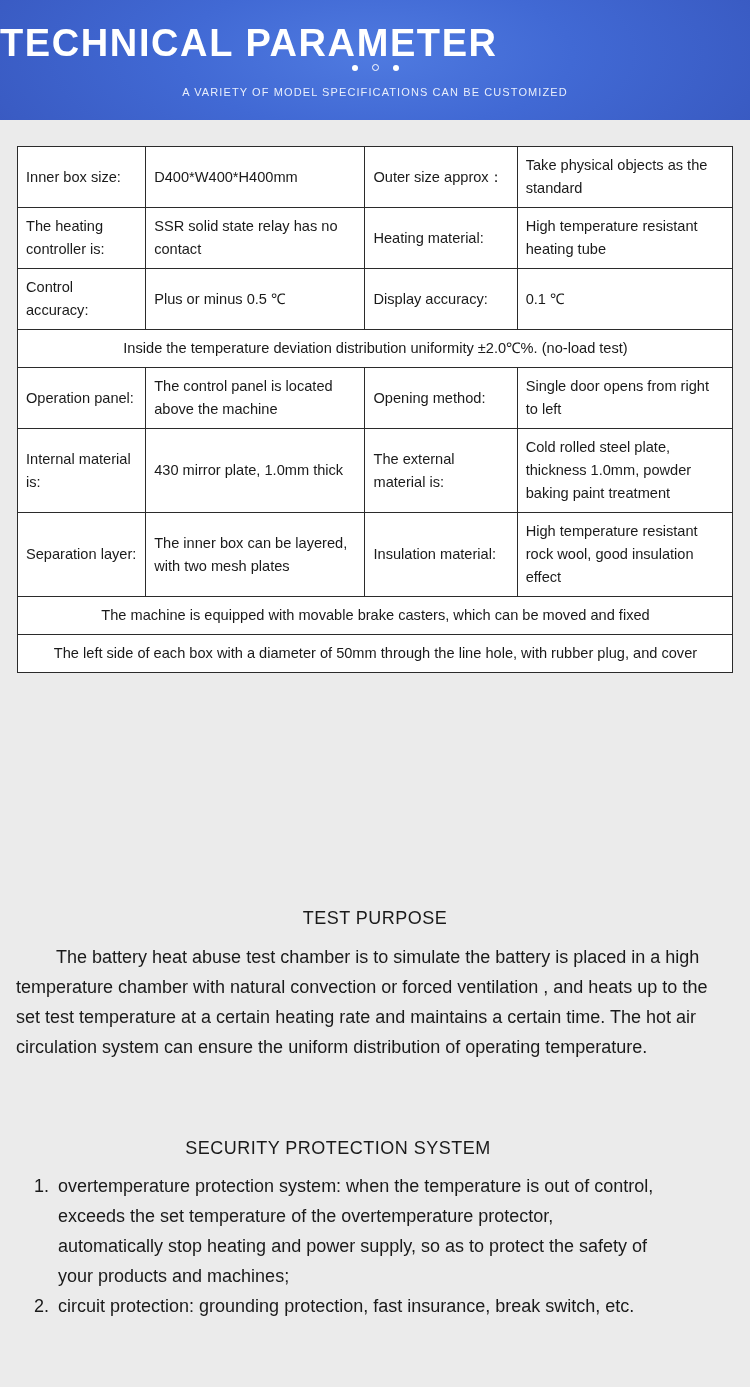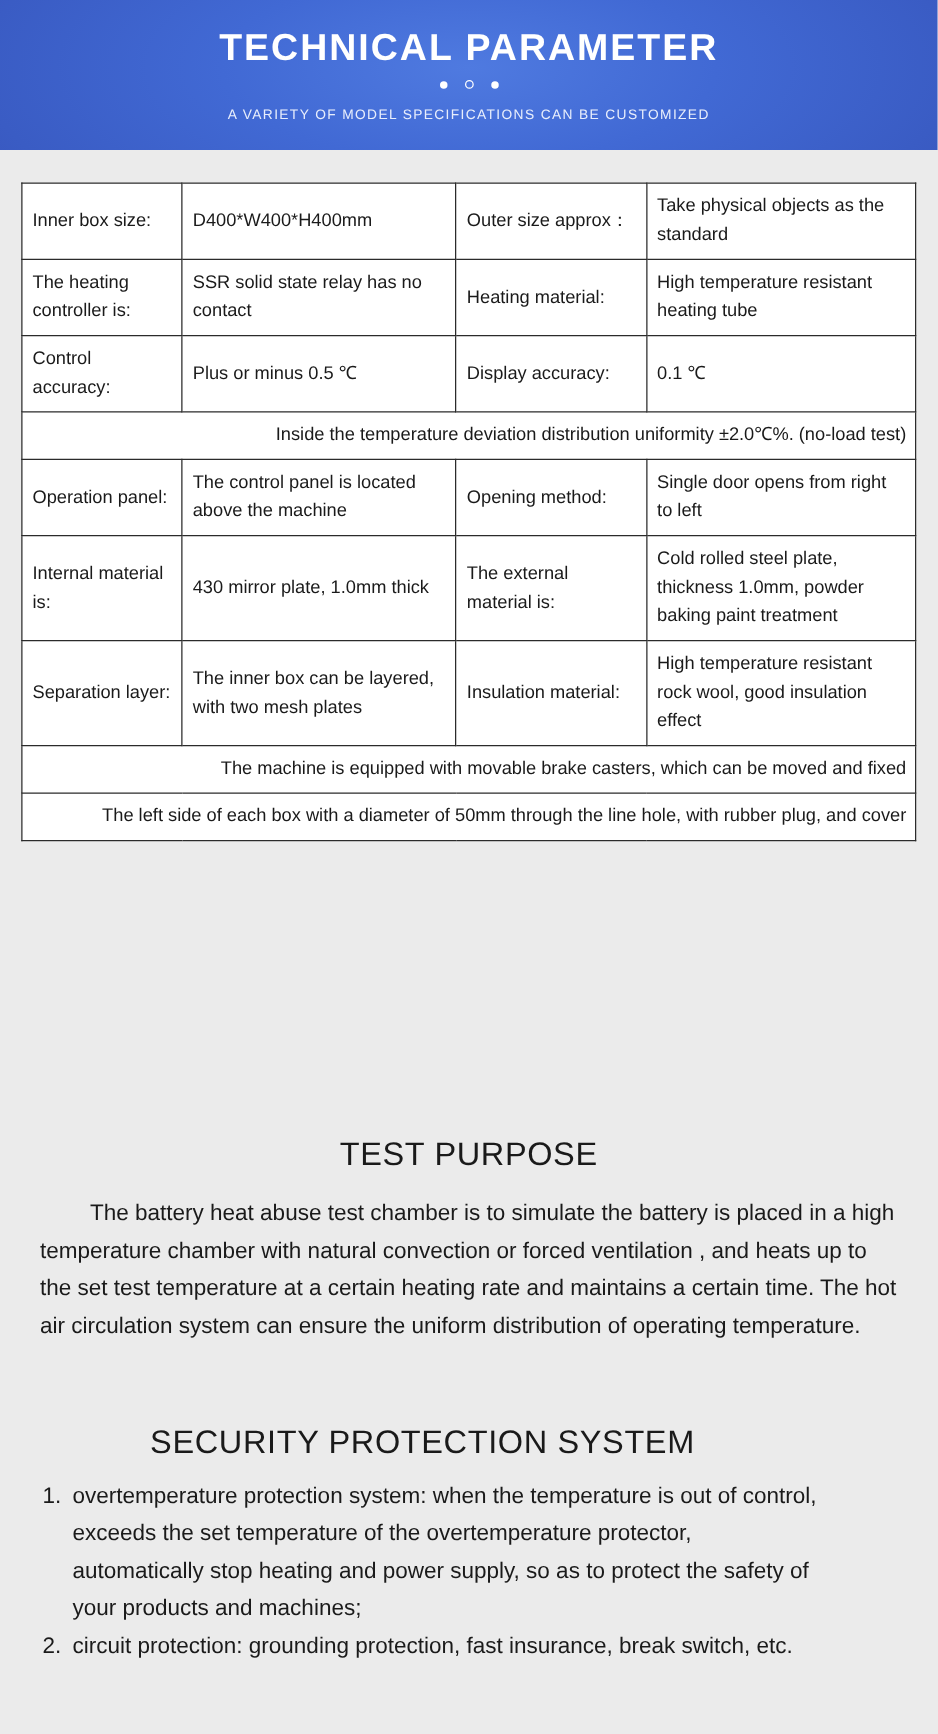--- a/index.html
+++ b/index.html
@@ -22,23 +22,22 @@
     height: 120px;
     background:
       radial-gradient(ellipse 520px 200px at 50% 45%, #4f7ae0 0%, #4169d4 38%, #3a5cc4 75%, #3652b8 100%);
     overflow: hidden;
   }
   .banner-title {
     position: absolute;
     top: 22px;
     left: 0;
     width: 750px;
-    text-align: center;
     color: #ffffff;
-    font-size: 30px;
+    font-size: 38px;
     font-weight: bold;
     letter-spacing: 1.6px;
   }
   .banner-dots {
     position: absolute;
     top: 64px;
     left: 0;
     width: 750px;
     text-align: center;
     line-height: 0;
@@ -82,37 +81,37 @@
     font-size: 14.6px;
     line-height: 23px;
     padding: 7px 7px 7px 8px;
     vertical-align: middle;
     word-wrap: break-word;
   }
   .c1 { width: 128px; }
   .c2 { width: 219px; }
   .c3 { width: 152px; }
   .c4 { width: 215px; }
-  td.full { text-align: right; }
+  td.full { text-align: center; }
 
   
   .section {
     padding: 0 16px;
   }
   .section-title {
     text-align: center;
-    font-size: 26px;
+    font-size: 18px;
     font-weight: normal;
     letter-spacing: 0.5px;
     margin: 0;
   }
   .para {
     font-size: 18px;
     line-height: 30px;
-    margin: 16px;
+    margin: 0;
     text-indent: 40px;
   }
   .sec-purpose {
     position: absolute;
     top: 908px;
     left: 0;
     width: 750px;
     box-sizing: border-box;
   }
   .sec-purpose .section-title { margin-bottom: 13px; }

